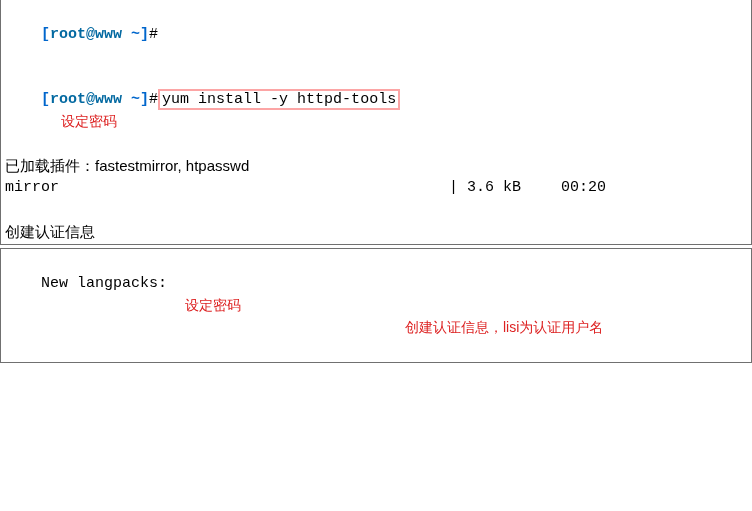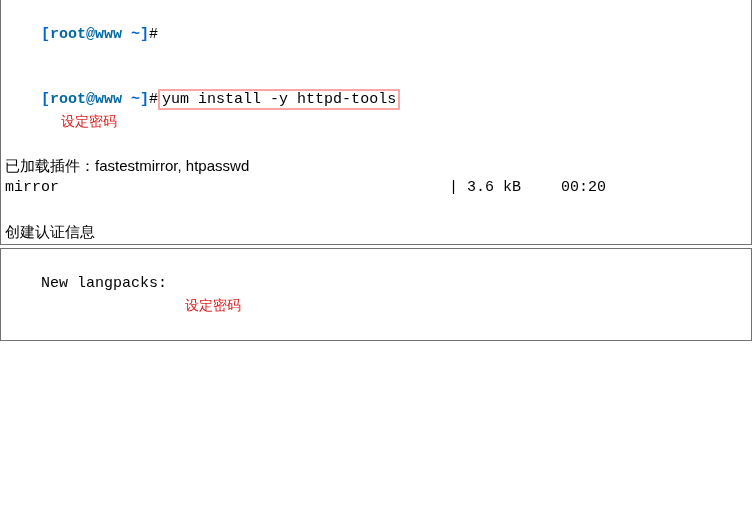--- a/index.html
+++ b/index.html
@@ -38,15 +38,16 @@
   <div class="line cjk">已加载插件：fastestmirror, htpasswd</div>
   <div class="line"><span>mirror</span><span style="display:inline-block;width:390px;"></span><span>| 3.6 kB</span><span style="display:inline-block;width:40px;"></span><span>00:20</span></div>
   <div class="line">&nbsp;</div>
   <div class="line cjk">创建认证信息</div>
 </div>
 
 <div class="section" style="position:relative;">
   <div class="line">
     <span>New langpacks:</span>
     <span class="anno-red" style="left:180px;">设定密码</span>
+    <span class="anno-red" style="left:400px;">创建认证信息，lisi为认证用户名</span>
   </div>
 
 </div>
 
 </body></html>

